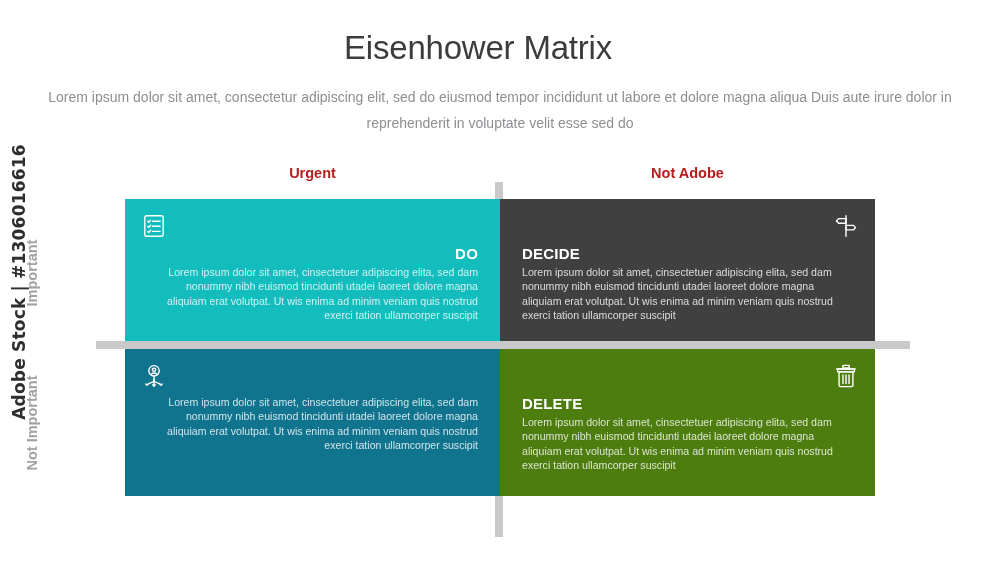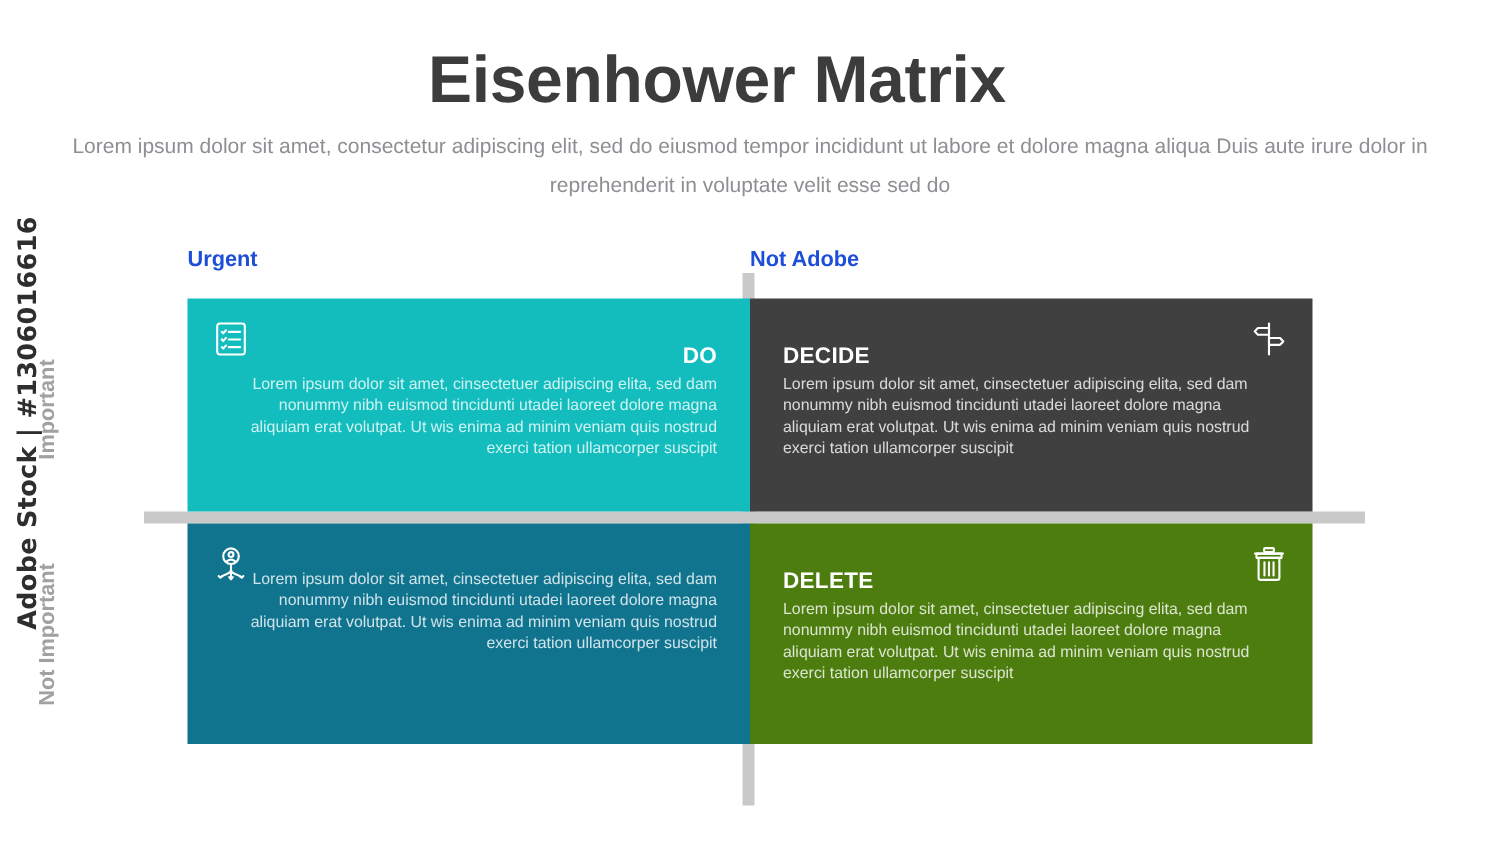--- a/index.html
+++ b/index.html
@@ -40,22 +40,22 @@
     font-family: "DejaVu Sans", sans-serif;
   }
 
   
   .title {
     position: absolute;
     left: 0;
     top: 29px;
     width: 956px;
     text-align: center;
-    font-size: 44px;
-    font-weight: 700;
+    font-size: 33px;
+    font-weight: 400;
     color: #3c3c3c;
     letter-spacing: -0.2px;
   }
   .subtitle {
     position: absolute;
     left: 40px;
     top: 84px;
     width: 920px;
     text-align: center;
     font-size: 14px;
@@ -63,22 +63,22 @@
     color: #8e8e93;
     font-weight: 400;
   }
 
   
   .col-head {
     position: absolute;
     top: 165px;
     font-size: 14.5px;
     font-weight: 700;
-    color: #1d4ed8;
-    text-align: left;
+    color: #b91c1c;
+    text-align: center;
   }
   .col-head.urgent { left: 125px; width: 375px; }
   .col-head.not-urgent { left: 500px; width: 375px; }
 
   
   .row-label {
     position: absolute;
     left: 0;
     width: 150px;
     text-align: center;
@@ -111,21 +111,21 @@
     top: 341px;
     width: 814px;
     height: 8px;
     background: #c9c9c9;
   }
 
   
   .quad {
     position: absolute;
     box-sizing: border-box;
-    padding: 0 22px;
+    padding: 16px 22px;
   }
   .q-do      { left: 125px; top: 199px; width: 375px; height: 142px; background: #13bdbd; }
   .q-decide  { left: 500px; top: 199px; width: 375px; height: 142px; background: #404040; }
   .q-delegate{ left: 125px; top: 349px; width: 375px; height: 147px; background: #10748f; }
   .q-delete  { left: 500px; top: 349px; width: 375px; height: 147px; background: #4d7c0f; }
 
   .quad-head {
     font-size: 15px;
     font-weight: 700;
     color: #ffffff;

